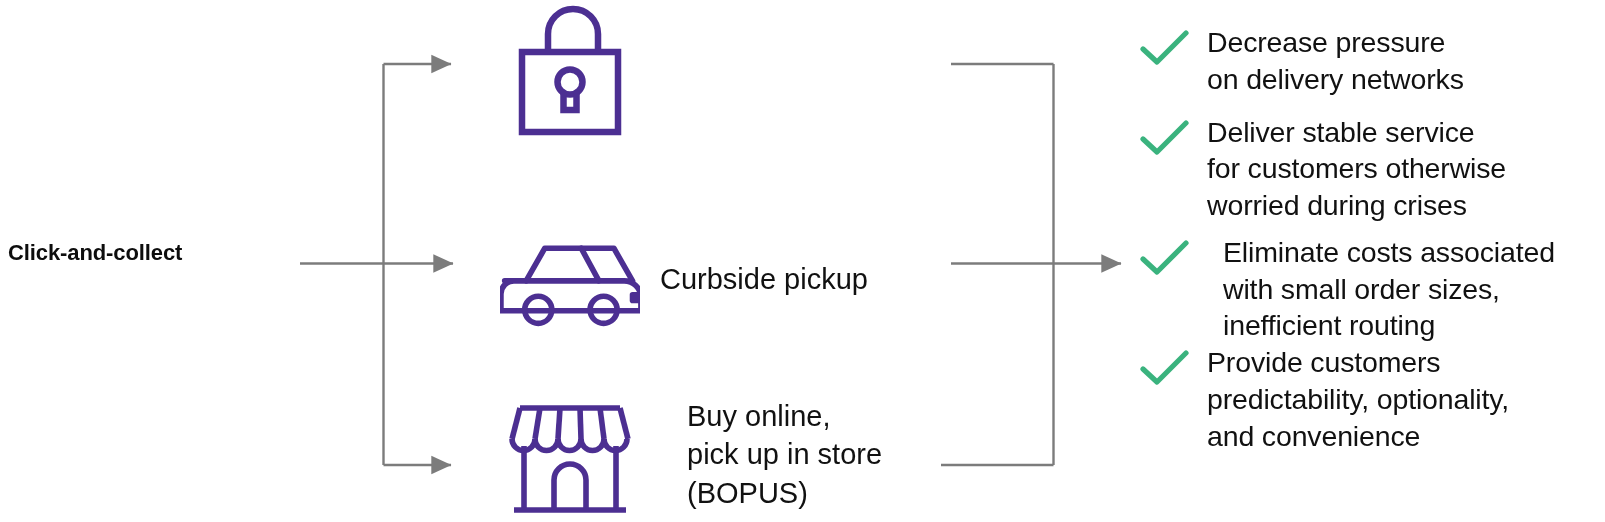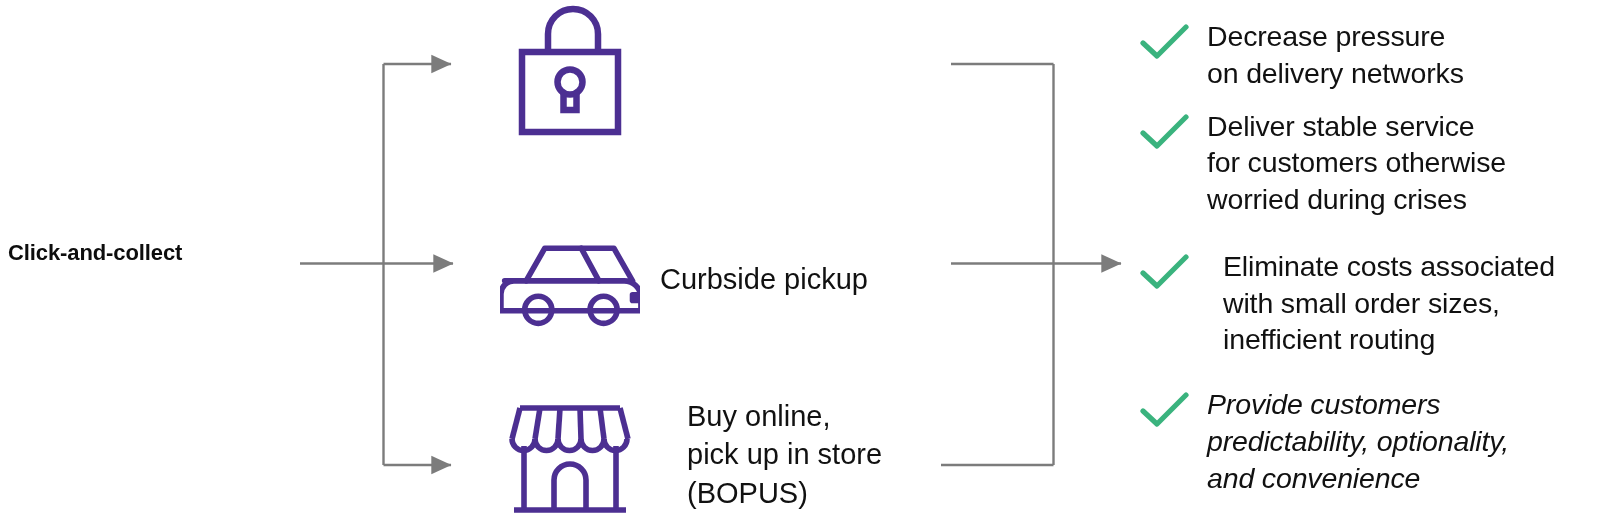--- a/index.html
+++ b/index.html
@@ -70,21 +70,21 @@
   #channel-curbside { top: 216px; height: 126px; }
   #channel-bopus    { top: 385px; height: 137px; gap: 47px; }
 
   #channel-locker .channel-label   { margin-top: -4px; }
   #channel-bopus  .channel-label   { margin-top: 2px; }
 
   
   .benefits {
     position: absolute;
     left: 1139px;
-    top: 18px;
+    top: 24px;
     width: 466px;
   }
   .benefit-item {
     display: flex;
     align-items: flex-start;
     gap: 12px;
     margin-bottom: 14px;
   }
   .benefit-check {
     flex: 0 0 auto;
@@ -92,23 +92,23 @@
     padding-top: 6px;
   }
   .benefit-text {
     font-size: 28.5px;
     line-height: 1.29;
     color: #111111;
     white-space: pre-line;
     letter-spacing: -0.15px;
   }
   #benefit-0 { margin-bottom: 16px; }
-  #benefit-1 { margin-bottom: 30px; }
-  #benefit-2 { margin-bottom: 28px; gap: 28px; }
-  #benefit-3 { margin-bottom: 0; font-style: italic; }
+  #benefit-1 { margin-bottom: 10px; }
+  #benefit-2 { margin-bottom: 0; gap: 28px; }
+  #benefit-3 { margin-bottom: 0; }
 </style>
 </head>
 <body>
 
 <div id="diagram-root">
 
   <div class="source-label">Click-and-collect</div>
 
   <svg class="connector-svg" viewBox="0 0 1605 522" xmlns="http://www.w3.org/2000/svg">
     <defs>

